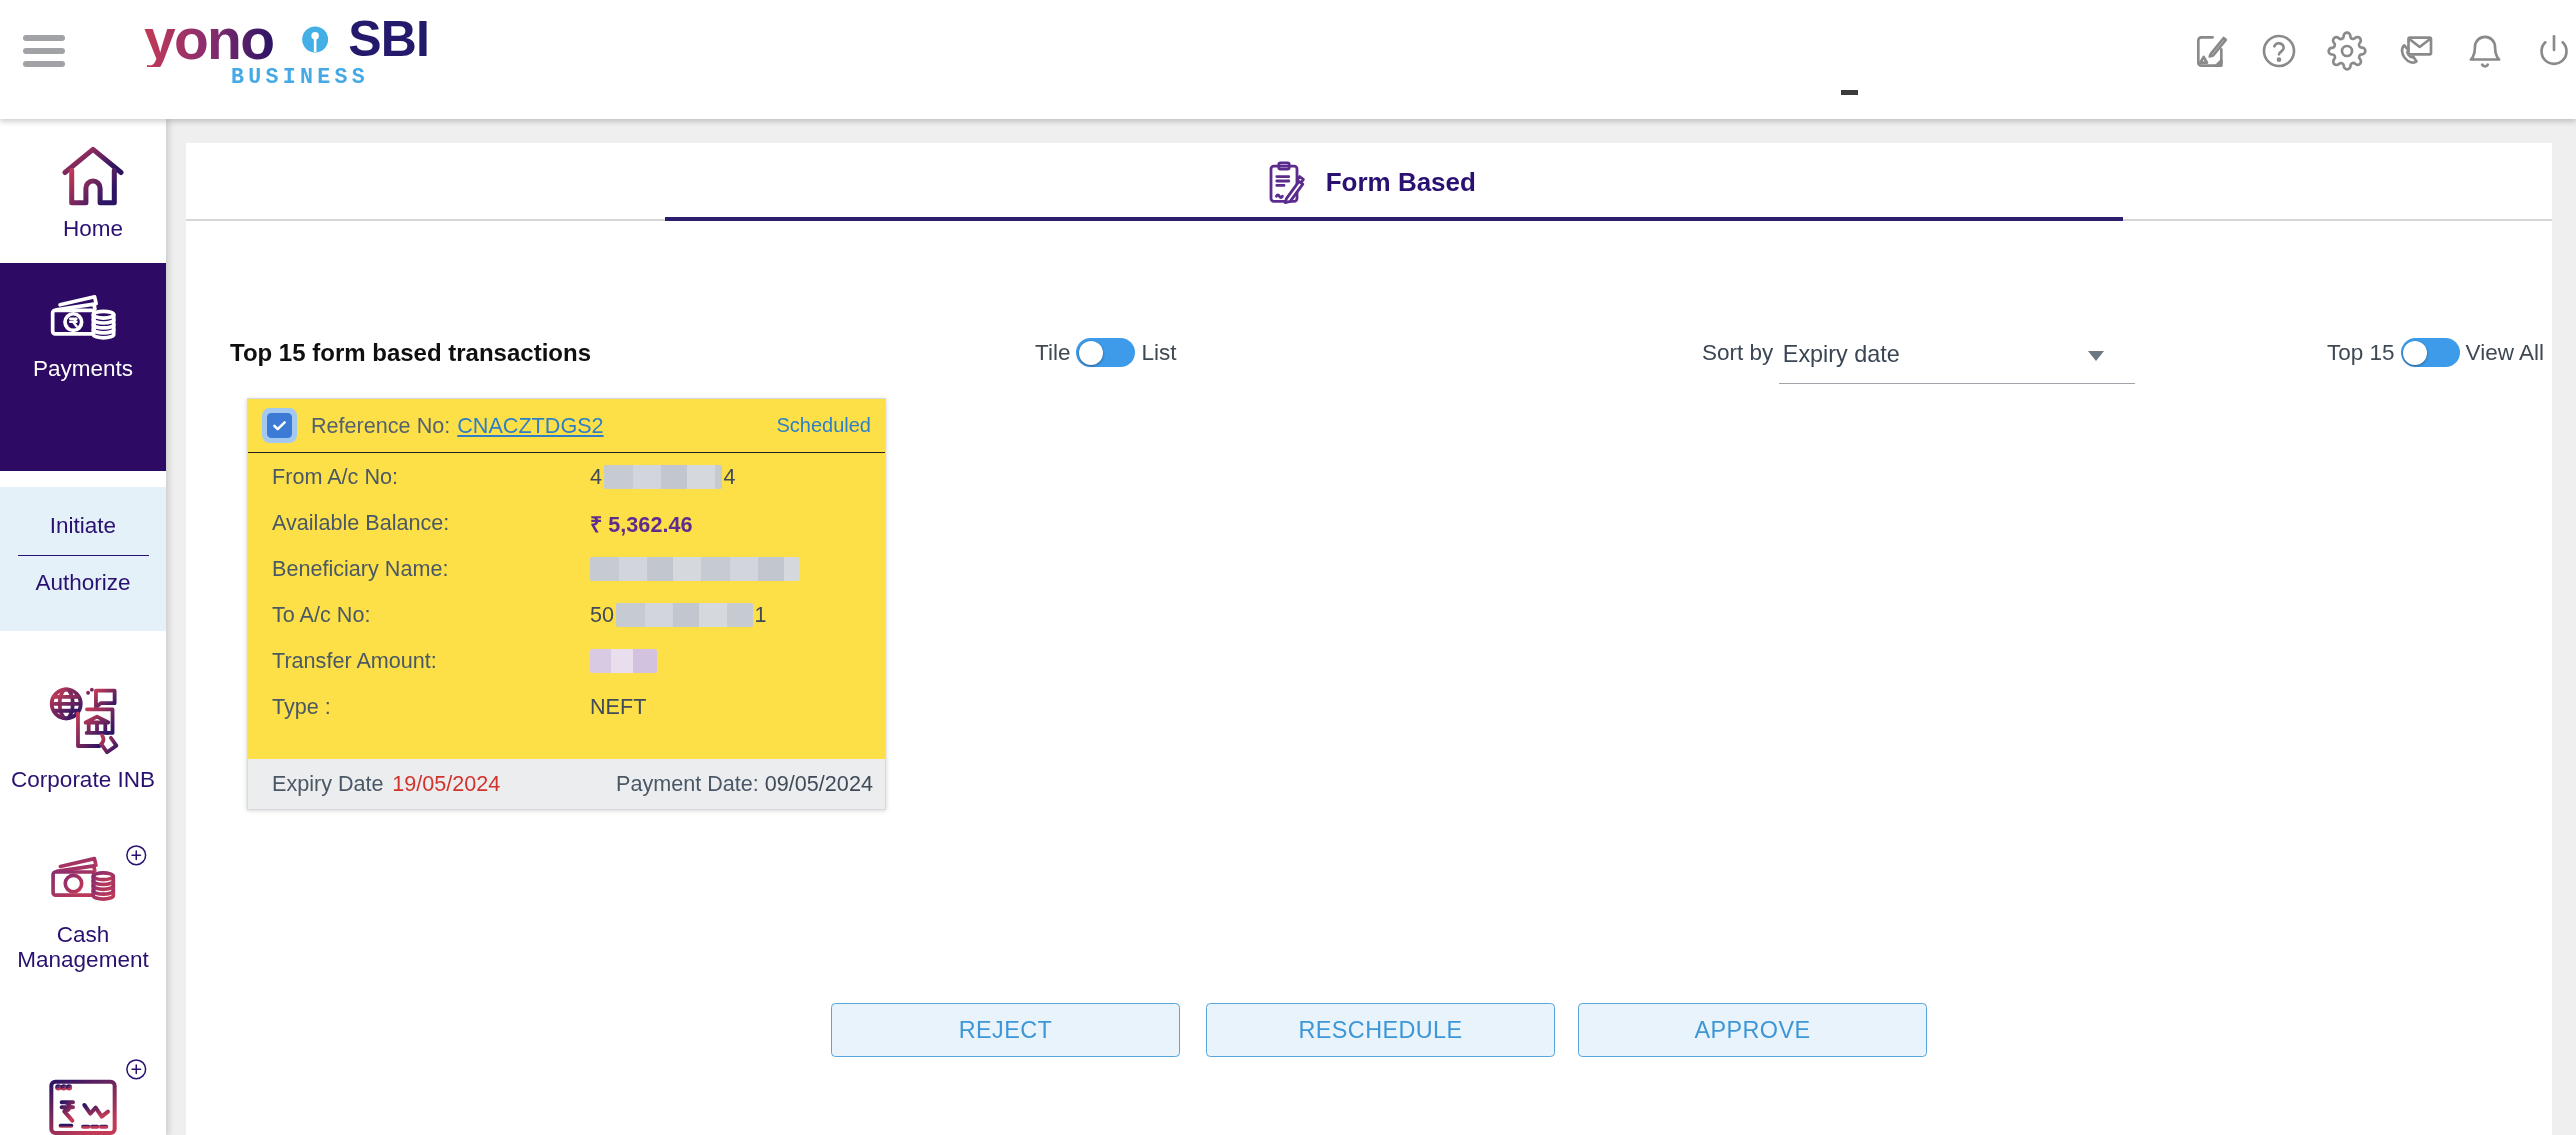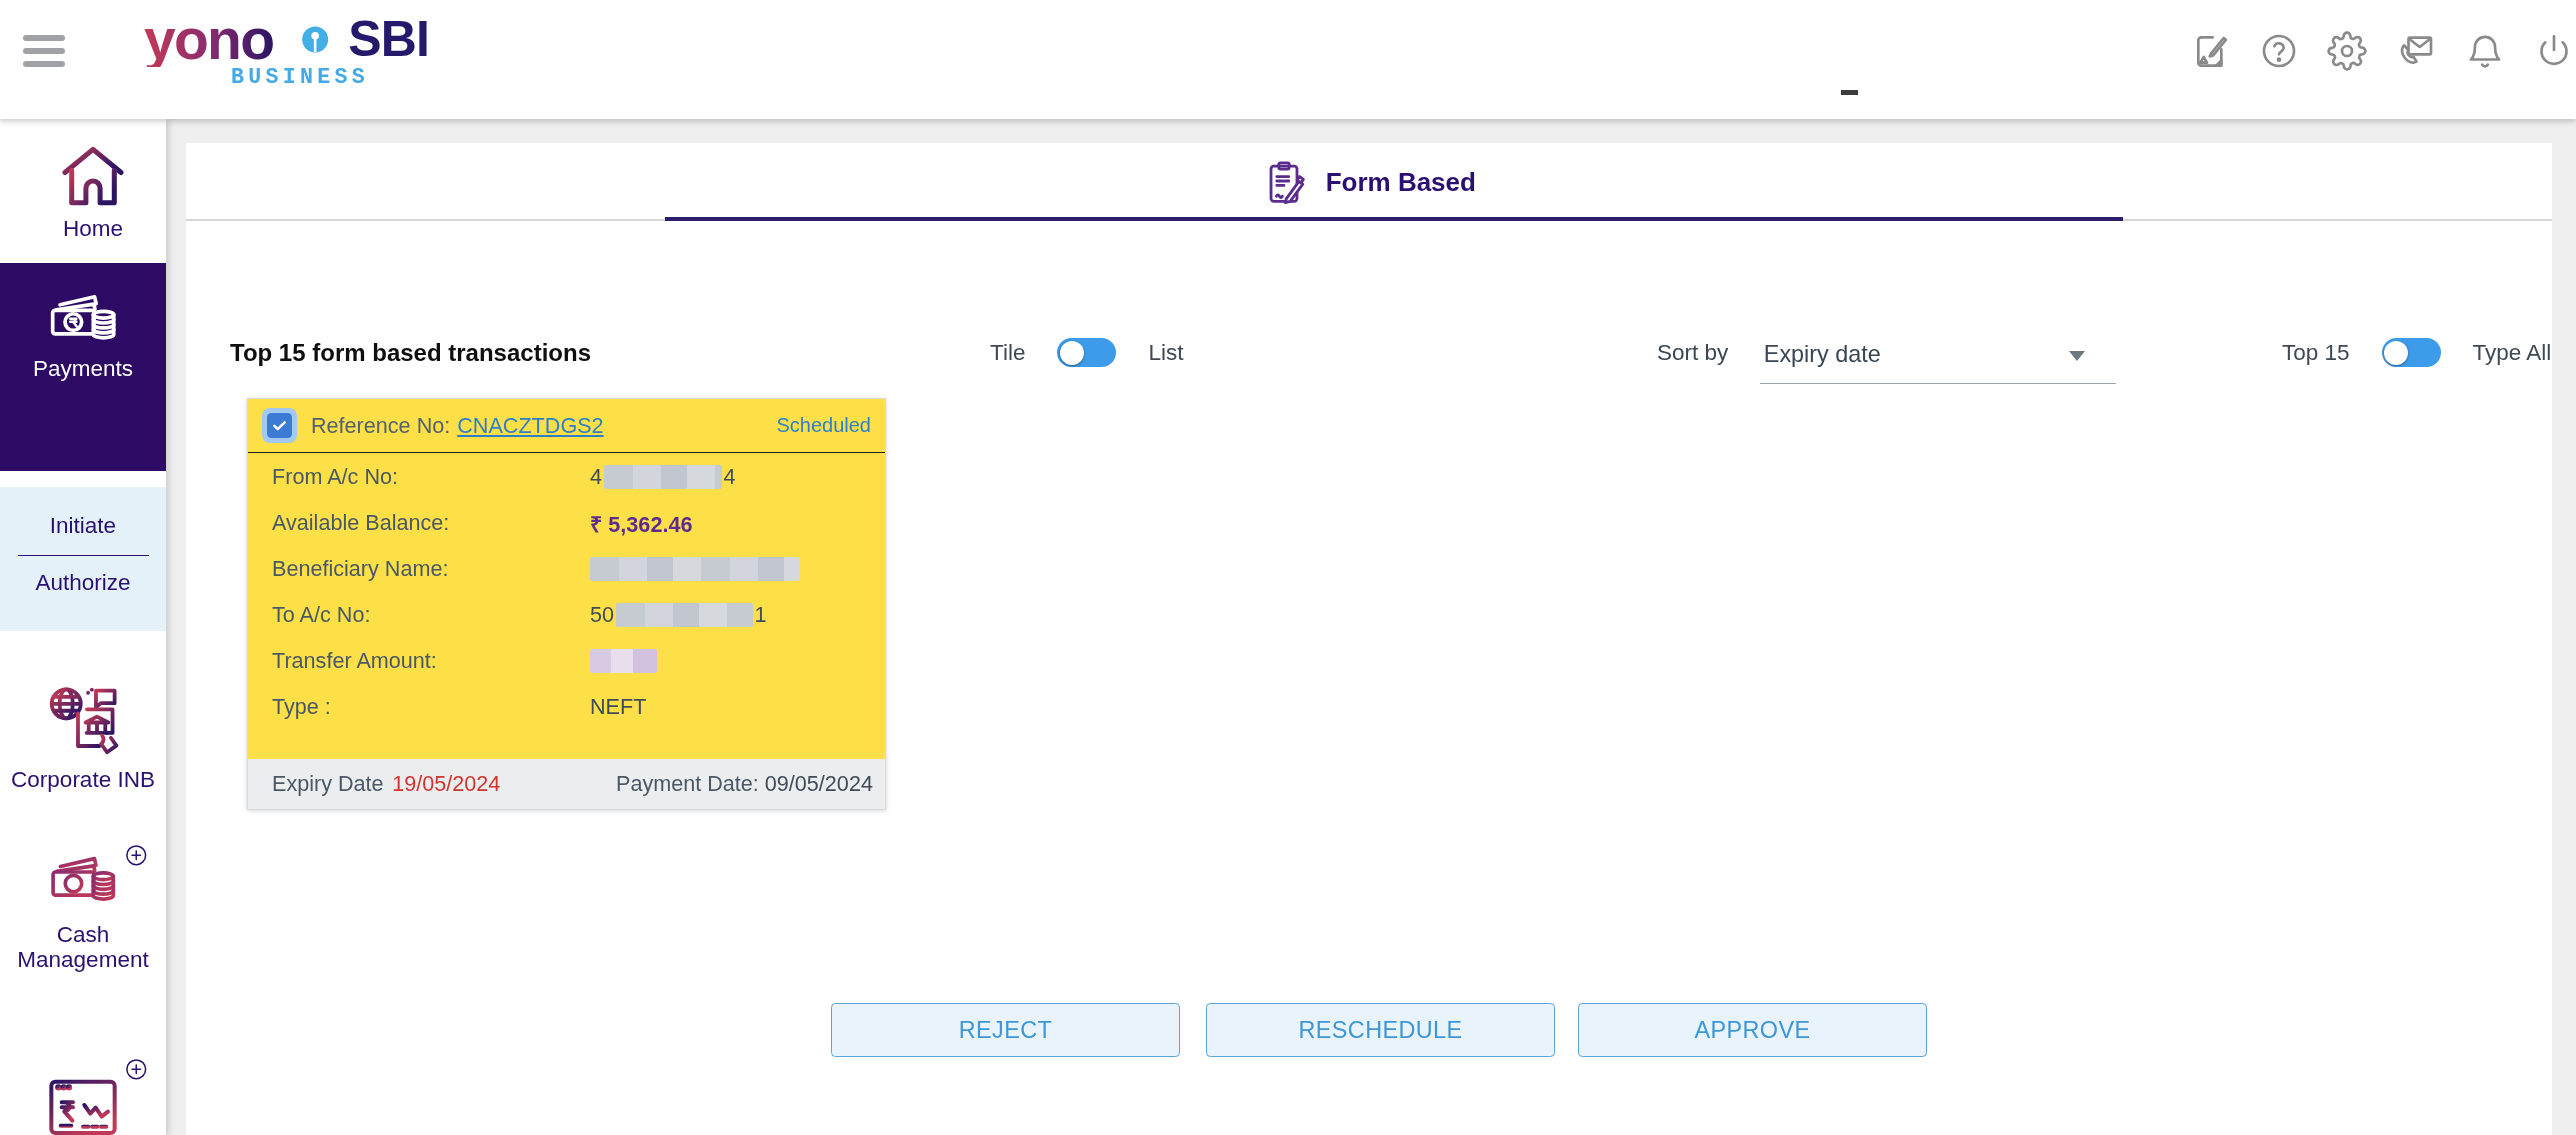--- a/index.html
+++ b/index.html
@@ -64,21 +64,21 @@
   .tab-active {
     position:absolute; left:0; top:8.7px; width:100%; height:62px;
     display:flex; align-items:center; justify-content:center; gap:15.6px; cursor:pointer;
   }
   .tab-active svg { width:48px; height:48px; stroke:#5B2C8D; fill:none; stroke-width:1.4; stroke-linecap:round; stroke-linejoin:round; }
   .tab-label { font-size:26px; font-weight:700; color:#2A1070; }
   .tab-line-gray { position:absolute; left:0; top:76px; width:100%; height:1.7px; background:#D6D6D6; }
   .tab-line-purple { position:absolute; left:479px; top:74px; width:1458px; height:4.3px; background:#2D1D6B; }
   .tb-row { position:absolute; left:0; top:182px; width:100%; height:55px; }
   .tb-title { position:absolute; left:44px; top:14px; font-size:24px; font-weight:700; color:#0F0F0F; }
-  .group { position:absolute; display:flex; align-items:center; gap:32px; height:55px; }
+  .group { position:absolute; display:flex; align-items:center; gap:6px; height:55px;margin-left:45px; }
   .g-tile { left:804px; top:0; }
   .g-sort { left:1471px; top:0; }
   .g-top  { left:2096px; top:0; }
   .tb-text { font-size:22.5px; color:#3E4954; }
   .toggle { position:relative; width:59px; height:29px; background:#3D9BE9; border-radius:14.7px; cursor:pointer; flex:0 0 auto; }
   .toggle .knob { position:absolute; left:2.6px; top:2.6px; width:24px; height:24px; background:#FFFFFF; border-radius:50%; box-shadow:0 0.9px 2.6px rgba(0,0,0,.4); }
   .sort-select { position:relative; width:356px; height:50px; margin-top:12px; border-bottom:1.7px solid #9EA4AA; cursor:pointer; }
   .sort-value { position:absolute; left:3.5px; top:7px; font-size:23.4px; color:#3A4654; }
   .sort-caret { position:absolute; right:31px; top:17.3px; width:0; height:0; border-left:8.7px solid transparent; border-right:8.7px solid transparent; border-top:10.4px solid #6E7880; }
   
@@ -352,21 +352,21 @@
           <span class="sort-value">Expiry date</span>
           <span class="sort-caret"></span>
         </div>
       </div>
 
       <div class="group g-top">
         <span class="tb-text">Top 15</span>
         <div class="toggle">
             <div class="knob"></div>
           </div>
-        <span class="tb-text">Type All</span>
+        <span class="tb-text">View All</span>
       </div>
     </div>
 
     <div class="card">
       <div class="card-header">
         <div class="cb-halo">
           <div class="cb-box">
             <svg viewBox="0 0 24 24">
               <path d="M5.5 12.5 l4.2 4.2 L18.5 8" stroke="#FFFFFF" stroke-width="3.2" fill="none" stroke-linecap="round" stroke-linejoin="round"></path>
             </svg>

